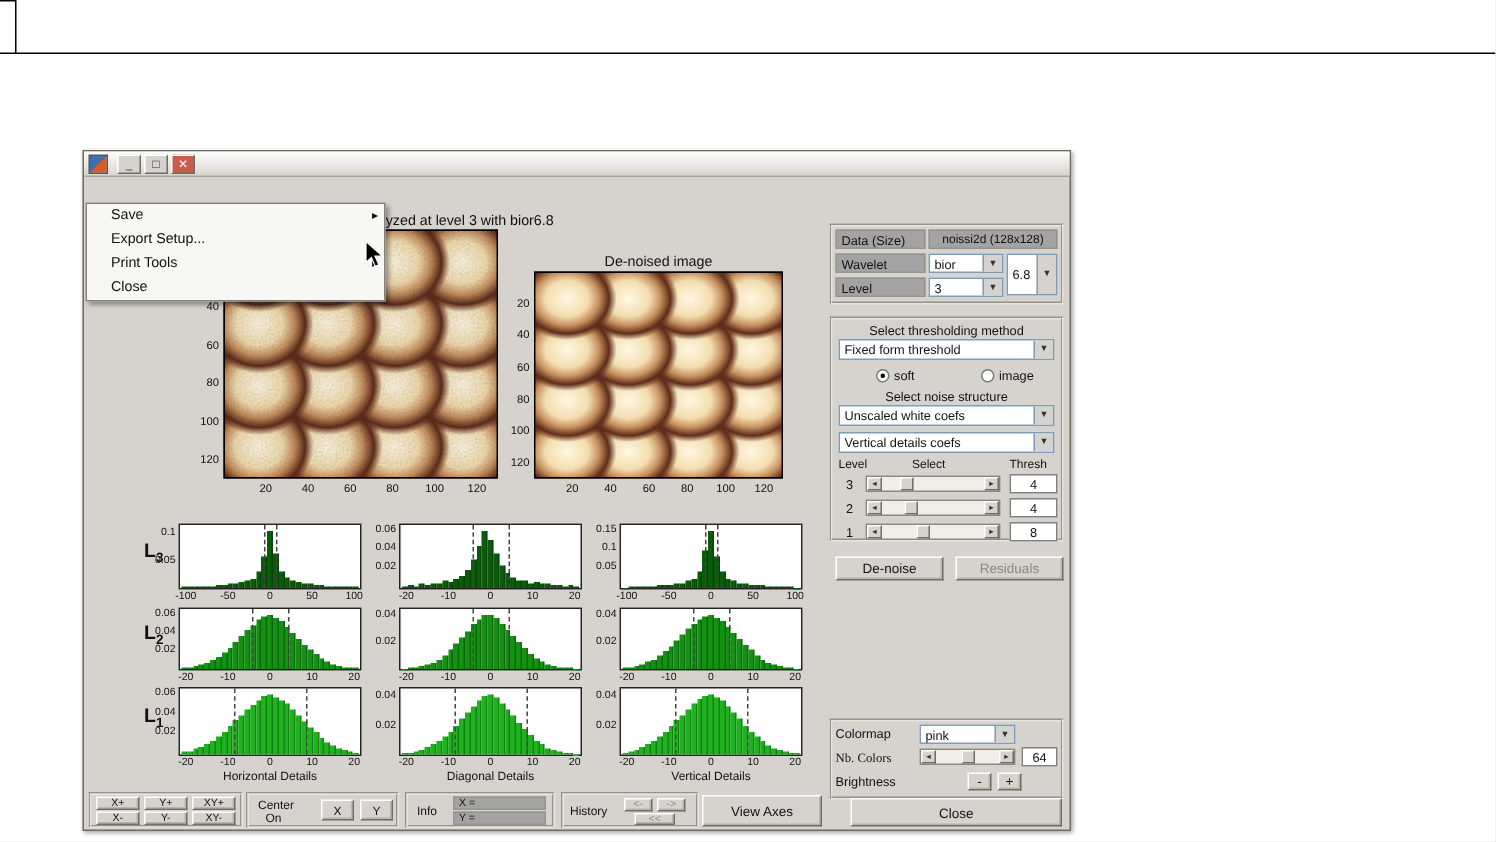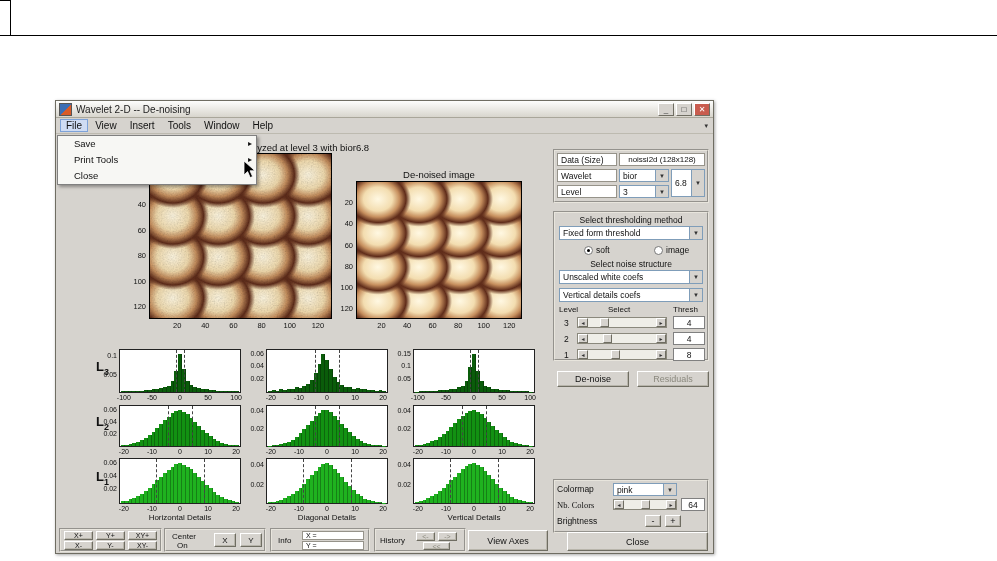--- a/index.html
+++ b/index.html
@@ -37,21 +37,21 @@
   .vline{position:absolute;top:0;bottom:0;width:0;border-left:1px dashed #444;}
   .htick{position:absolute;top:100%;margin-top:1px;transform:translateX(-50%);font-size:7px;color:#111;white-space:nowrap;}
   .hytick{position:absolute;right:calc(100% + 2px);transform:translateY(-50%);font-size:7px;color:#111;white-space:nowrap;}
   .rowlab{position:absolute;font-size:13px;font-weight:bold;}
   .rowlab sub{font-size:9px;}
   .collab{position:absolute;font-size:8px;text-align:center;}
   
   .raised{background:#d6d3ce;border:1px solid;border-color:#fff #6f6d62 #6f6d62 #fff;box-shadow:inset -1px -1px 0 #b8b5ab;box-sizing:border-box;display:flex;align-items:center;justify-content:center;}
   .raised.disabled{color:#8b897e;}
   .group{position:absolute;border:2px groove #e8e5dd;box-sizing:border-box;}
-  .flat{position:absolute;border:1px solid #96938a;background:#ffffff;font-size:8.5px;display:flex;align-items:center;padding-left:3px;box-sizing:border-box;white-space:nowrap;overflow:hidden;}
+  .flat{position:absolute;border:1px solid #96938a;background:#a3a3a3;font-size:8.5px;display:flex;align-items:center;padding-left:3px;box-sizing:border-box;white-space:nowrap;overflow:hidden;}
   .flat.center{justify-content:center;padding-left:0;}
   .whitebox{position:absolute;border:1px solid #808080;background:#fff;font-size:8.5px;display:flex;align-items:center;justify-content:center;box-sizing:border-box;}
   .dd{position:absolute;background:#fff;border:1px solid #7f9db9;font-size:8.5px;display:flex;align-items:center;padding-left:3px;box-sizing:border-box;white-space:nowrap;}
   .dd .dd-arrow{position:absolute;right:0;top:0;bottom:0;width:12px;background:#d6d3ce;border-left:1px solid #7f9db9;display:flex;align-items:center;justify-content:center;font-size:6px;color:#333;}
   .paneltitle{position:absolute;font-size:8.5px;text-align:center;}
   .lab{position:absolute;font-size:8.5px;white-space:nowrap;}
   .radio{position:absolute;width:9px;height:9px;border-radius:50%;border:1px solid #777;background:#fff;box-sizing:border-box;}
   .radio.on::after{content:"";position:absolute;left:2px;top:2px;width:3px;height:3px;border-radius:50%;background:#000;}
   .slider{position:absolute;display:flex;border:1px solid #8a887c;background:#efeee8;box-sizing:border-box;}
   .sl-a{flex:0 0 10px;background:#d6d3ce;border:1px solid;border-color:#fff #6f6d62 #6f6d62 #fff;font-size:5px;display:flex;align-items:center;justify-content:center;color:#333;box-sizing:border-box;}
@@ -68,35 +68,25 @@
 <body>
 
 <div class="topline"></div>
 <div class="notchv"></div>
 <div class="notcht"></div>
 
 <div class="window">
 
   <div class="titlebar">
     <span class="wicon"></span>
-    <span class="wtitle">Wavelet 2-D  --  De-noising</span>
     <span class="wbtn">_</span>
     <span class="wbtn">□</span>
     <span class="wbtn close">✕</span>
   </div>
 
-  <div class="menubar">
-    <span class="menu-item active">File</span>
-    <span class="menu-item">View</span>
-    <span class="menu-item">Insert</span>
-    <span class="menu-item">Tools</span>
-    <span class="menu-item">Window</span>
-    <span class="menu-item">Help</span>
-    <span class="menu-pin">▾</span>
-  </div>
 
   <div class="status">noissi2d (128 x 128) analyzed at level 3 with bior6.8</div>
 
   <div class="imgwrap" id="img-orig-wrap" style="left:93px;top:52px;width:183px;height:166px;">
     <div class="imgbox" id="img-orig">
         <div class="blob" style="left: 87.5%; top: 87.5%;"></div>
         <div class="blob" style="left: 62.5%; top: 87.5%;"></div>
         <div class="blob" style="left: 37.5%; top: 87.5%;"></div>
         <div class="blob" style="left: 12.5%; top: 87.5%;"></div>
         <div class="blob" style="left: 87.5%; top: 62.5%;"></div>
@@ -721,20 +711,23 @@
   <div class="raised" style="position:absolute;left:511px;top:431px;width:141px;height:19px;font-size:9px;">Close</div>
 
 </div>
 
 <div class="dropdown">
   <div class="mi">
     <span>Save</span>
     <span class="sub-arrow">▸</span>
   </div>
   <div class="mi">
+    <span>Export Setup...</span>
+  </div>
+  <div class="mi">
     <span>Print Tools</span>
     <span class="sub-arrow">▸</span>
   </div>
   <div class="mi">
     <span>Close</span>
   </div>
 </div>
 
 <svg class="cursor" width="14" height="20" viewBox="0 0 14 20">
   <path d="M1,1 L1,15 L4.6,11.6 L7.2,17.6 L9.6,16.5 L7,10.8 L12,10.8 Z" fill="#000" stroke="#fff" stroke-width="0.8"></path>

